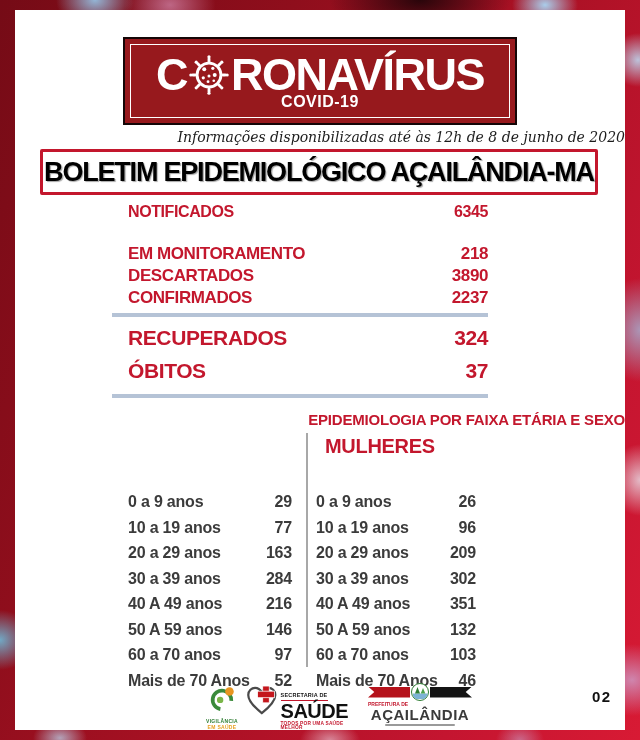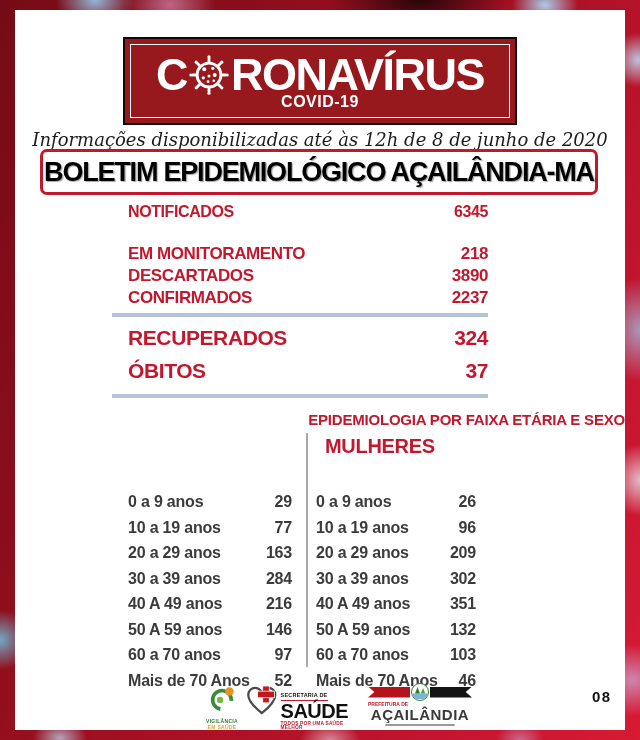--- a/index.html
+++ b/index.html
@@ -24,22 +24,22 @@
   .abs{position:absolute;}
 
   
   .logo-box{left:108px;top:27px;width:394px;height:88px;background:#97191d;border:2px solid #140607;box-sizing:border-box;}
   .logo-inner{position:absolute;inset:5px;border:1.5px solid #fff;display:flex;flex-direction:column;align-items:center;justify-content:center;}
   .logo-title{display:flex;align-items:center;justify-content:center;color:#fff;font-weight:bold;font-size:45px;letter-spacing:-1.5px;line-height:1;}
   .logo-title svg{margin:0 1px;}
   .logo-subtitle{color:#fff;font-weight:bold;font-size:16px;letter-spacing:0.5px;margin-top:-3px;line-height:1;}
 
   
-  .info-line{left:0;top:119px;width:100%;text-align:center;font-family:"DejaVu Serif",serif;font-style:italic;font-size:18px;color:#1c1c1c;}
-  .title-box{left:25px;top:139px;width:552px;height:40px;border:3px solid #c3172d;border-radius:7px;background:#fff;
+  .info-line{left:0;top:119px;width:100%;text-align:right;font-family:"DejaVu Serif",serif;font-style:italic;font-size:14px;color:#1c1c1c;}
+  .title-box{left:25px;top:139px;width:552px;height:40px;border:3px solid #c3172d;border-radius:2px;background:#fff;
     display:flex;align-items:center;justify-content:center;font-size:27px;font-weight:bold;color:#000;
     letter-spacing:-1.2px;text-shadow:1.2px 1.2px 1px rgba(0,0,0,.35);white-space:nowrap;}
 
   
   .stat-row{display:flex;justify-content:space-between;color:#c3172d;font-weight:bold;letter-spacing:-0.4px;white-space:nowrap;}
   .row-notificados{left:113px;top:193px;width:360px;font-size:16px;gap:24px;}
   .monitor-rows{left:113px;top:234px;width:360px;}
   .monitor-rows .stat-row{font-size:17px;height:22px;}
   .divider{height:4px;background:#b5c3d6;left:97px;width:376px;}
   .divider-1{top:303px;} .divider-2{top:384px;}
@@ -266,15 +266,15 @@
             <polygon points="10,4 12.3,9.5 7.7,9.5" fill="#4aa24a"></polygon>
           </svg>
         </div>
         <div class="flag-black"></div>
       </div>
       <div class="acai-small">PREFEITURA DE</div>
       <div class="acai-big">AÇAILÂNDIA</div>
       <div class="acai-tagline"></div>
     </div>
 
-    <div class="abs page-num">08</div>
+    <div class="abs page-num">02</div>
   </div>
 </div>
 
 </body></html>

